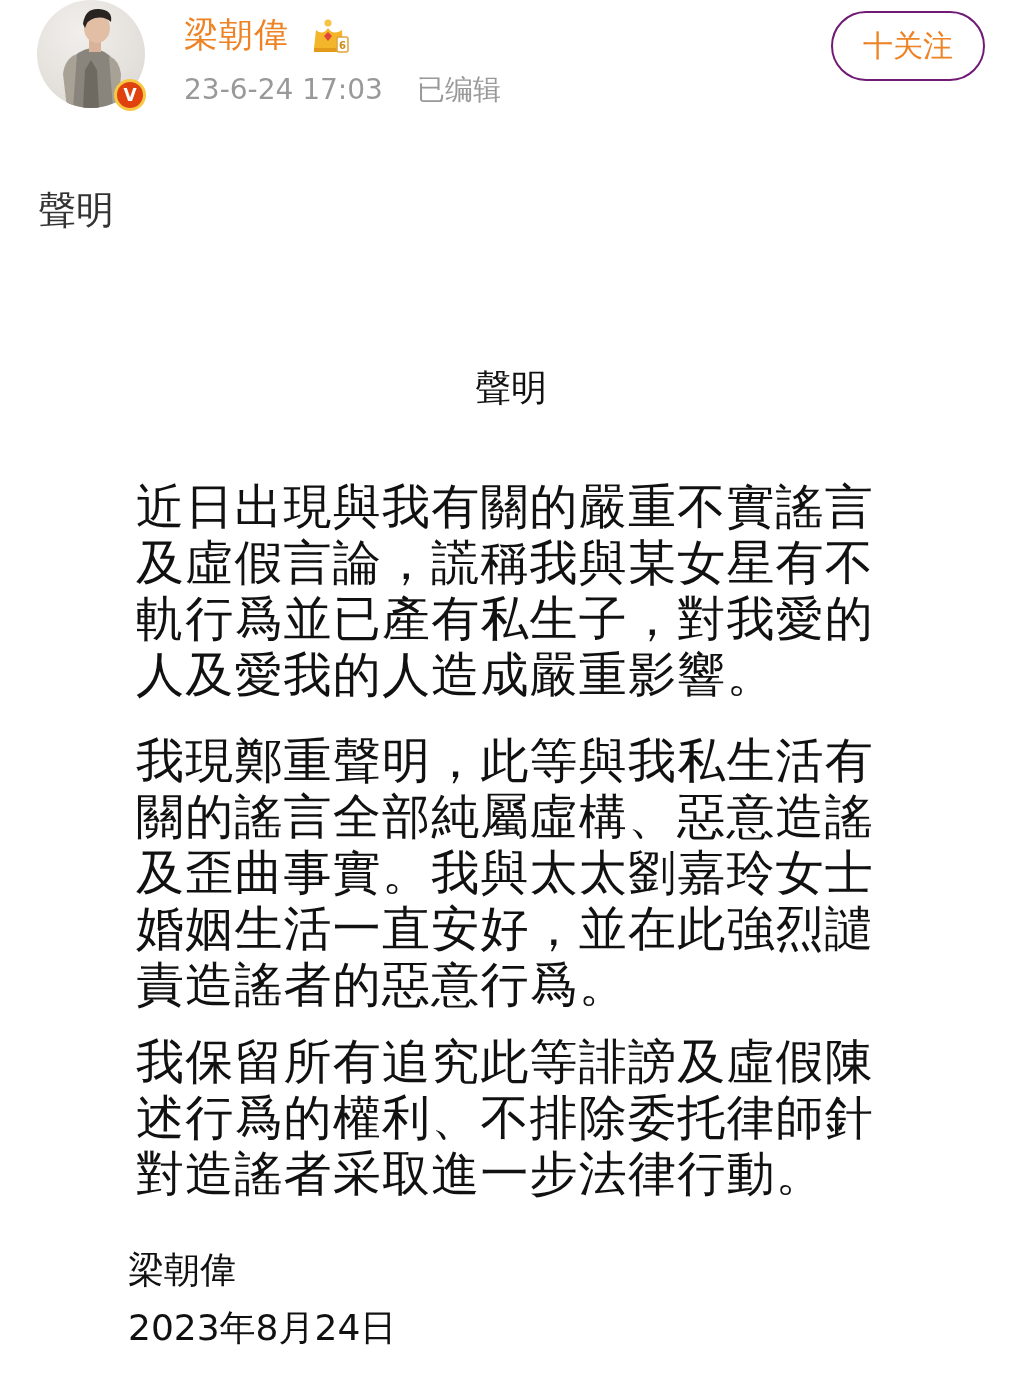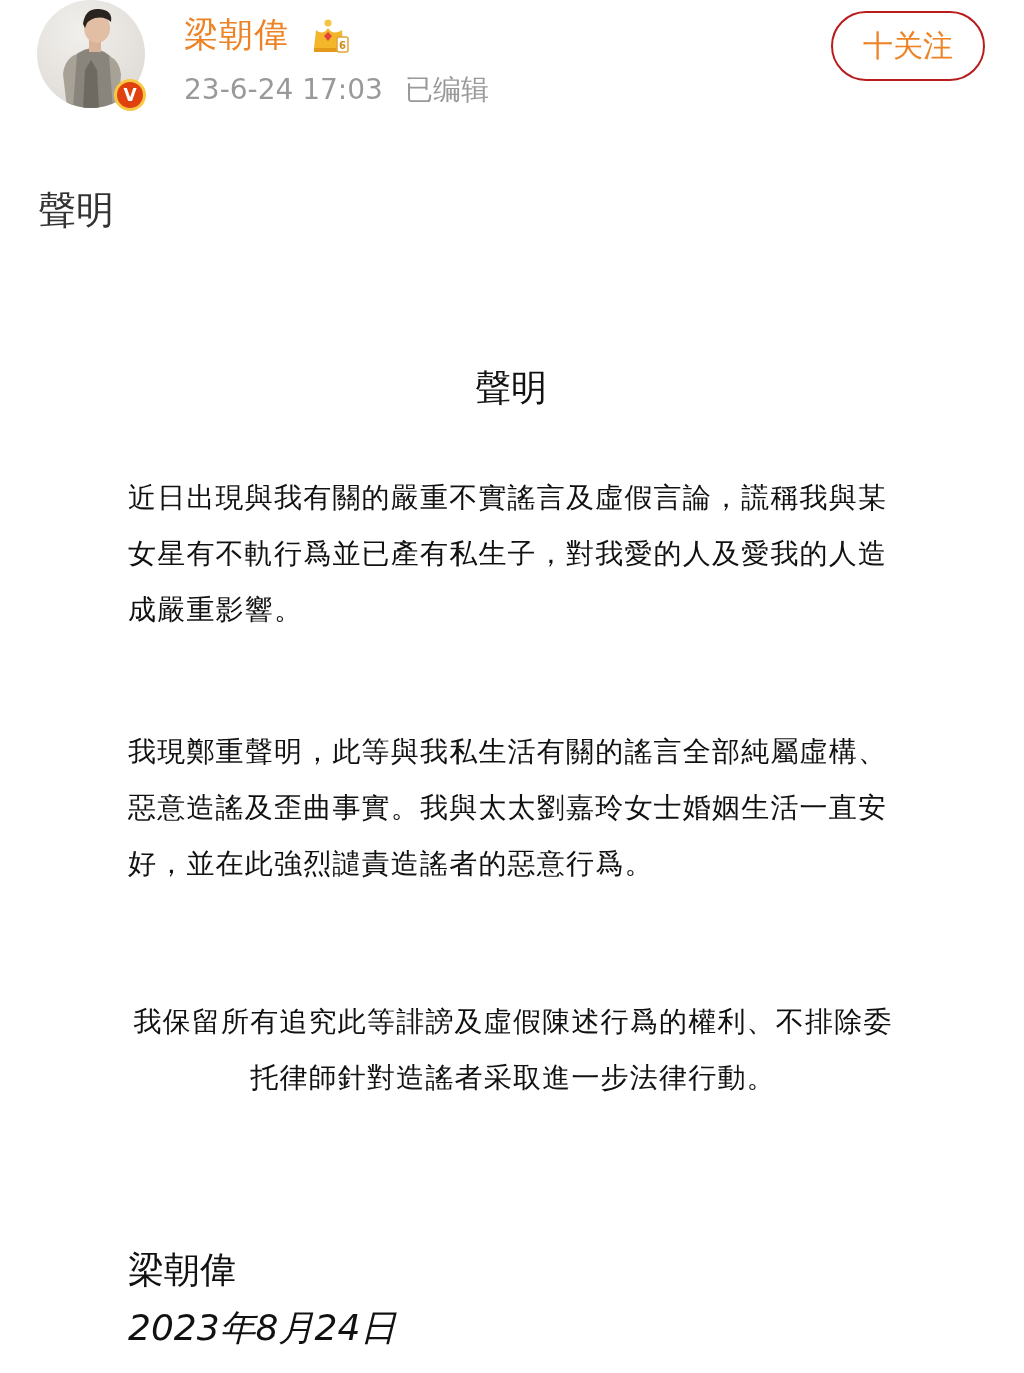--- a/index.html
+++ b/index.html
@@ -59,27 +59,27 @@
     width: 40px; height: 36px;
   }
   .meta-line {
     position: absolute;
     left: 184px;
     font-size: 28px;
     color: #999999;
     line-height: 36px;
   }
   .meta-time { top: 72px; }
-  .meta-edited { margin-left: 22px; }
+  .meta-edited { margin-left: 34px; }
   .meta-location { top: 117px; }
   .follow-button {
     position: absolute;
     left: 831px; top: 11px;
     width: 154px; height: 70px;
-    border: 2px solid #b91c1c;
+    border: 2px solid #701a75;
     border-radius: 35px;
     box-sizing: border-box;
     color: #ee8325;
     font-size: 30px;
     line-height: 66px;
     text-align: center;
     background: #ffffff;
     cursor: pointer;
   }
   .post-title {
@@ -96,42 +96,41 @@
     color: #111111;
   }
   .statement-title {
     text-align: center;
     font-size: 36px;
     line-height: 56px;
     width: 770px;
     margin-left: -2px;
   }
   .para {
-    font-size: 28px;
+    font-size: 48px;
     line-height: 56px;
-    margin: 0;
+    margin: 8px;
     letter-spacing: 1.2px;
     word-break: break-all;
   }
   .p1 { position: absolute; top: 110px; width: 770px; }
   .p2 { position: absolute; top: 364px; width: 770px; }
-  .p3 { position: absolute; top: 634px; width: 770px; text-align: center; }
+  .p3 { position: absolute; top: 665px; width: 770px; }
   .signature {
     position: absolute;
     top: 882px;
     font-size: 36px;
     line-height: 56px;
   }
   .sig-date {
     position: absolute;
     top: 940px;
     font-size: 36px;
     line-height: 56px;
     white-space: nowrap;
-    font-style: italic;
   }
 </style>
 </head>
 <body>
 
 <div class="header">
   <div class="avatar">
     <svg width="108" height="108" viewBox="0 0 108 108">
 
       <path d="M30 108 L34 62 Q40 50 54 48 Q70 50 76 60 L82 108 Z" fill="#8a857c"></path>

